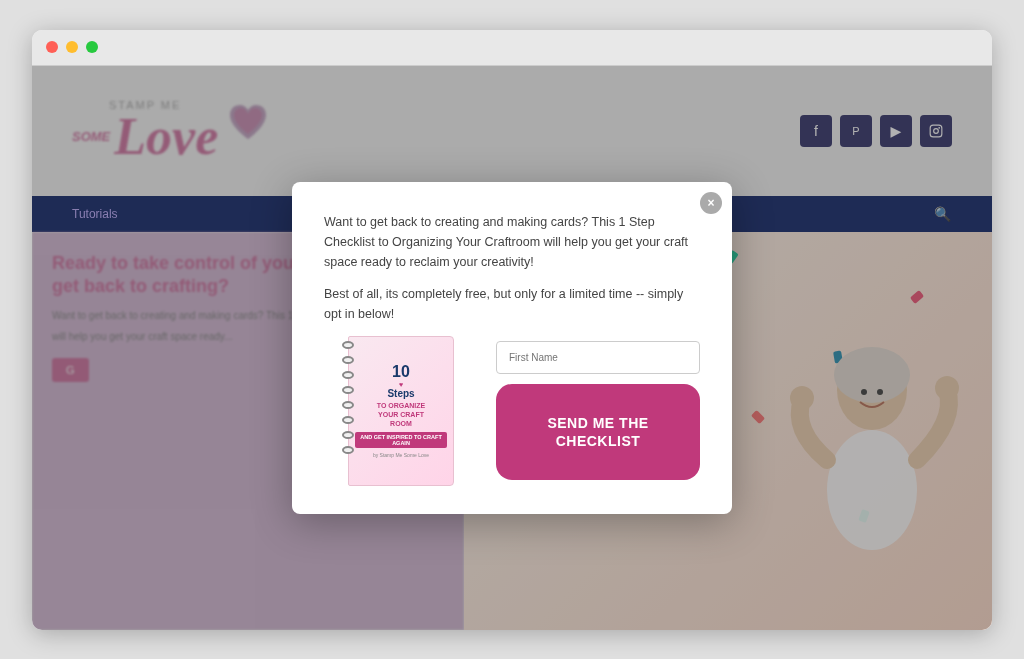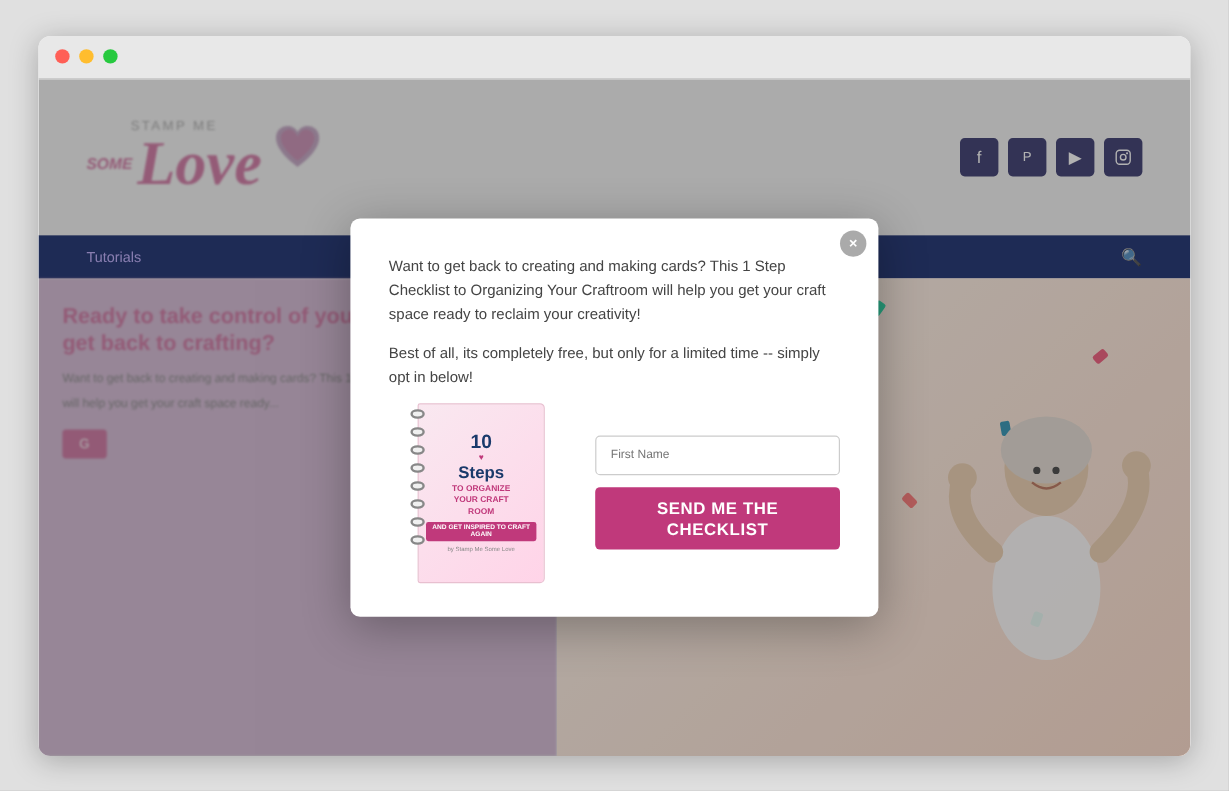--- a/index.html
+++ b/index.html
@@ -308,21 +308,21 @@
       border: 1px solid #e8c0d0;
     }
 
     .book-number {
       font-size: 16px;
       font-weight: bold;
       color: #1a3a6b;
     }
 
     .book-step-word {
-      font-size: 14px;
+      font-size: 10px;
       color: #1a3a6b;
       font-weight: bold;
     }
 
     .book-subtitle {
       font-size: 7px;
       color: #c0397b;
       font-weight: bold;
       margin-top: 2px;
       line-height: 1.3;
@@ -361,22 +361,22 @@
       border-radius: 4px;
       font-size: 10px;
       color: #888;
       outline: none;
     }
 
     .btn-submit {
       background: #c0397b;
       color: white;
       border: none;
-      border-radius: 4px;
-      padding: 8px 12px;
+      border-radius: 16px;
+      padding: 30px 12px;
       font-size: 14px;
       font-weight: bold;
       cursor: pointer;
       text-transform: uppercase;
       letter-spacing: 0.5px;
       line-height: 1.3;
       text-align: center;
     }
 
     

